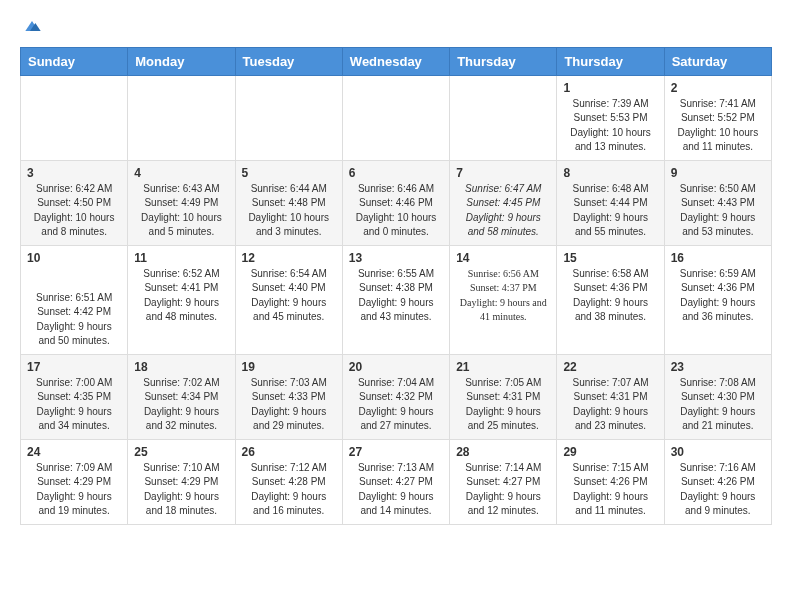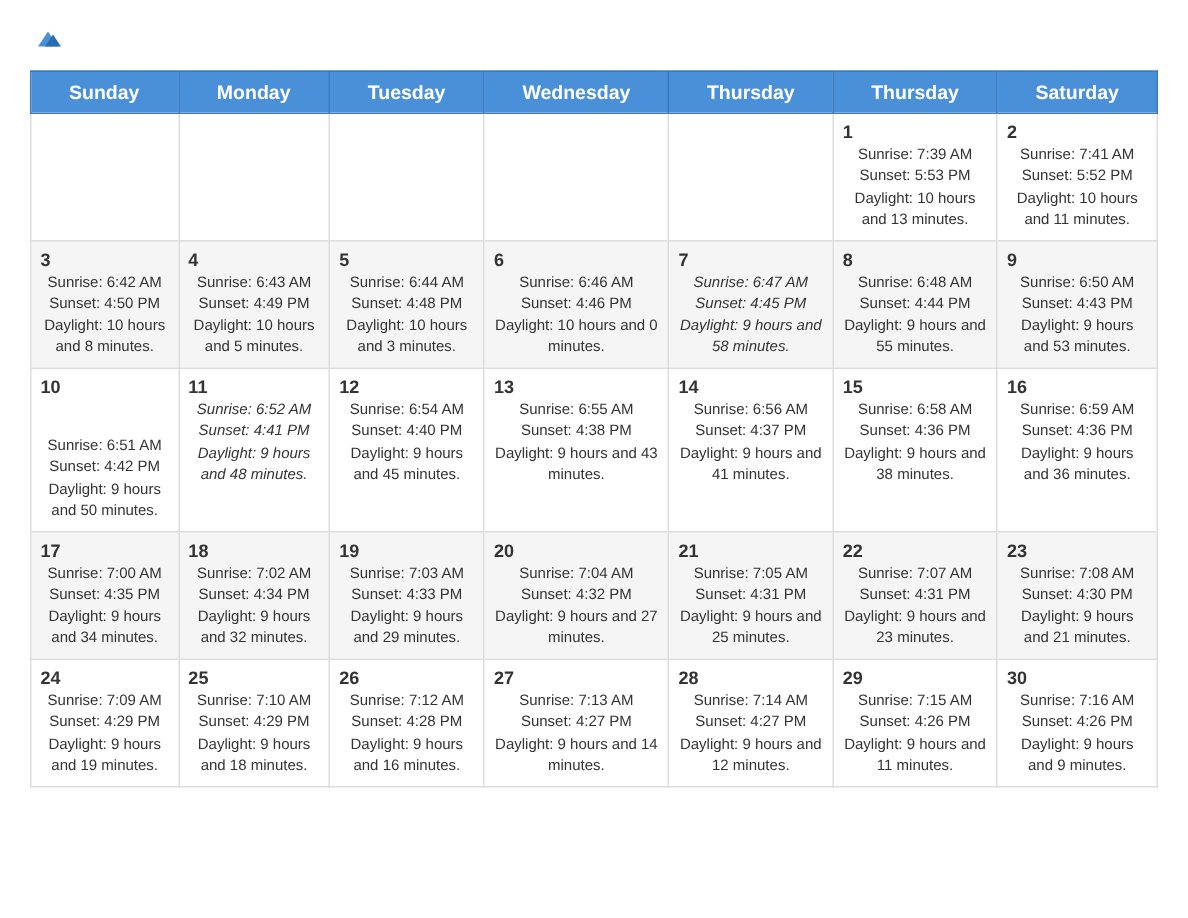--- a/index.html
+++ b/index.html
@@ -48,21 +48,21 @@
     }
     .calendar {
       width: 100%;
       border-collapse: collapse;
       border: 1px solid #ccc;
     }
     .calendar th {
       background-color: #4a90d9;
       color: #fff;
       text-align: left;
-      padding: 6px 25px;
+      padding: 6px 7px;
       font-size: 13px;
       font-weight: bold;
       border: 1px solid #3a7abf;
     }
     .calendar td {
       vertical-align: top;
       padding: 5px 6px;
       border: 1px solid #ddd;
       font-size: 10.5px;
       color: #333;
@@ -193,39 +193,39 @@
       </tr>
       <tr>
         <td>
           <span class="day-num">10</span>
           <div class="day-info" style="white-space: pre-line; margin-top: 26px;">Sunrise: 6:51 AM
 Sunset: 4:42 PM
 Daylight: 9 hours and 50 minutes.</div>
         </td>
         <td>
           <span class="day-num">11</span>
-          <div class="day-info" style="white-space: pre-line; font-style: italic;">Sunrise: 6:52 AM
+          <div class="day-info" style="white-space: pre-line;">Sunrise: 6:52 AM
 Sunset: 4:41 PM
 Daylight: 9 hours and 48 minutes.</div>
         </td>
         <td>
           <span class="day-num">12</span>
           <div class="day-info" style="white-space: pre-line;">Sunrise: 6:54 AM
 Sunset: 4:40 PM
 Daylight: 9 hours and 45 minutes.</div>
         </td>
         <td>
           <span class="day-num">13</span>
           <div class="day-info" style="white-space: pre-line;">Sunrise: 6:55 AM
 Sunset: 4:38 PM
 Daylight: 9 hours and 43 minutes.</div>
         </td>
         <td>
           <span class="day-num">14</span>
-          <div class="day-info" style="white-space: pre-line;">Sunrise: 6:56 AM
+          <div class="day-info" style="white-space: pre-line; font-family: Liberation Serif, serif;">Sunrise: 6:56 AM
 Sunset: 4:37 PM
 Daylight: 9 hours and 41 minutes.</div>
         </td>
         <td>
           <span class="day-num">15</span>
           <div class="day-info" style="white-space: pre-line;">Sunrise: 6:58 AM
 Sunset: 4:36 PM
 Daylight: 9 hours and 38 minutes.</div>
         </td>
         <td>

